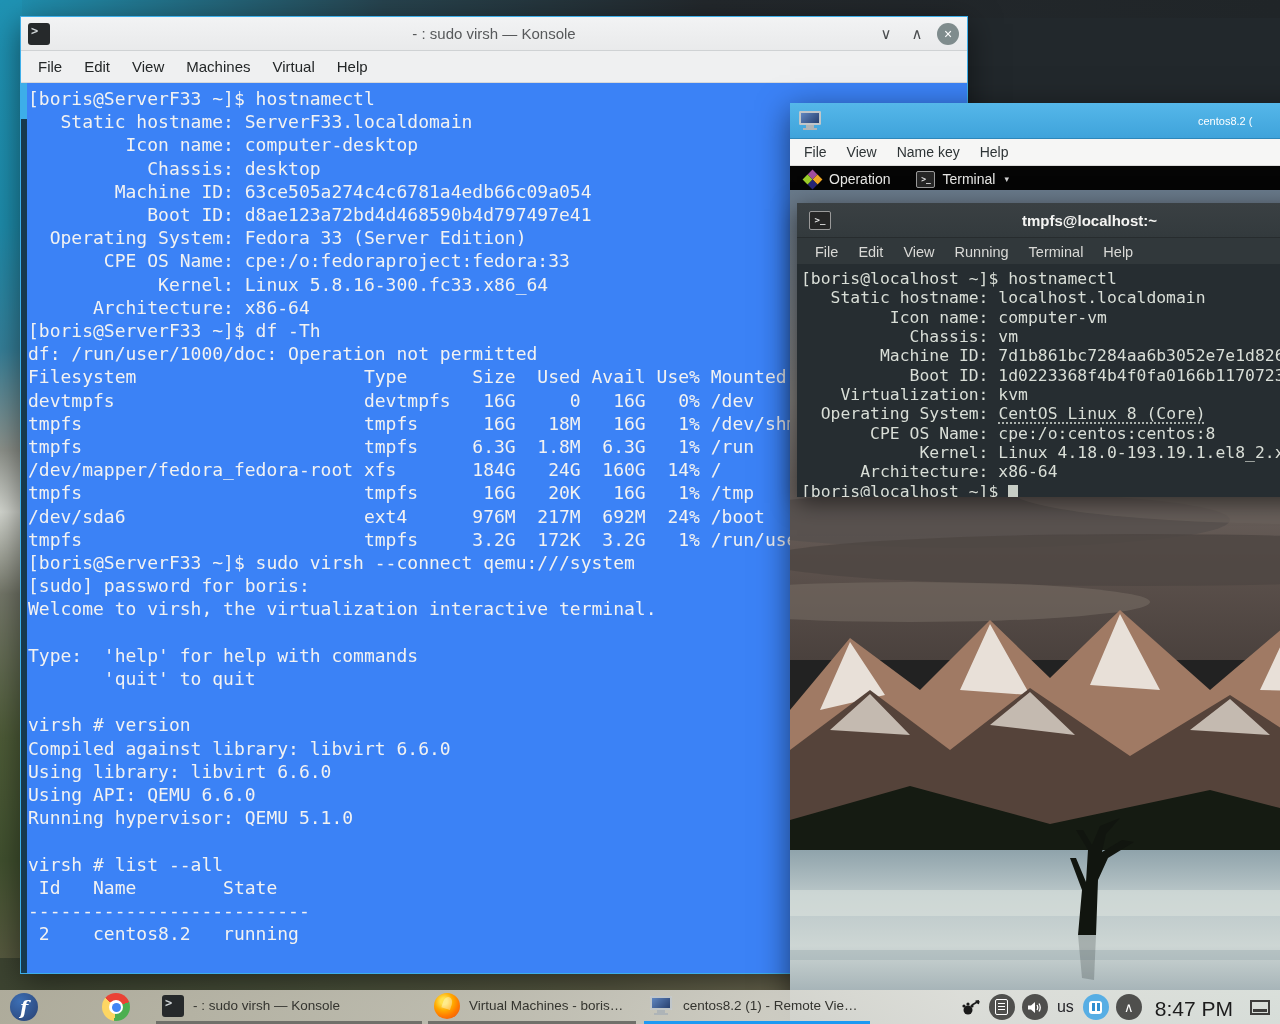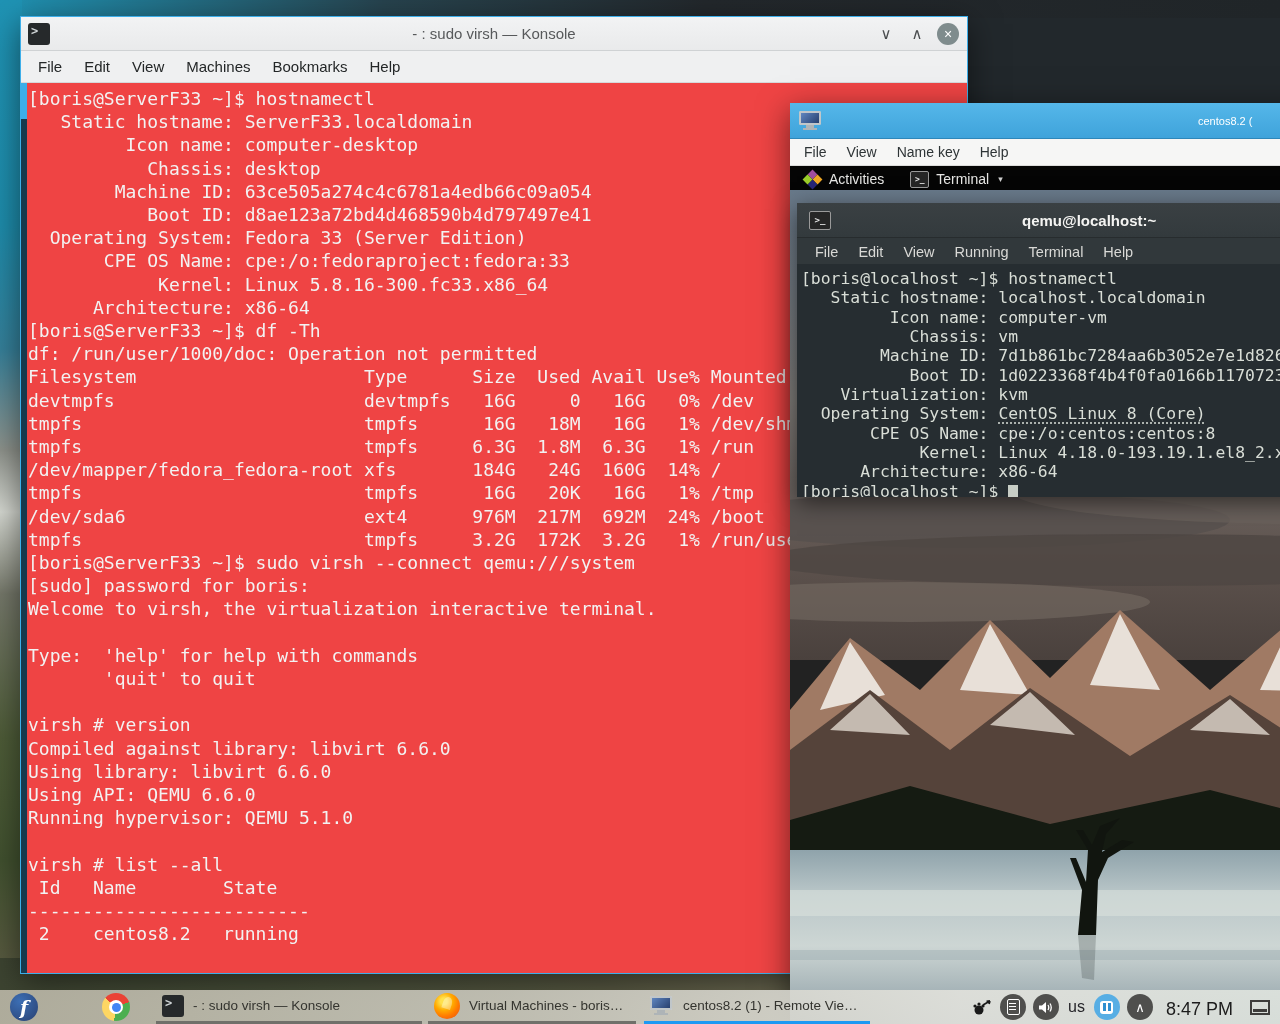--- a/index.html
+++ b/index.html
@@ -22,21 +22,21 @@
   .kicon{width:22px;height:22px;margin-left:7px;background:#26292b;border-radius:3px;
     color:#cfd4d6;font:bold 12px "DejaVu Sans Mono",monospace;display:flex;align-items:flex-start;justify-content:flex-start;padding:1px 0 0 3px;box-sizing:border-box;}
   #konsole .title{position:absolute;left:0;right:0;text-align:center;color:#57595b;font-size:15px;}
   .winbtns{margin-left:auto;display:flex;align-items:center;gap:9px;margin-right:8px;z-index:2;}
   .wbtn{width:22px;height:22px;display:flex;align-items:center;justify-content:center;
     color:#4a4d4f;font-size:15px;}
   .wbtn.close{background:#7f8c8d;border-radius:50%;color:#fff;font-size:14px;}
   #konsole .menubar{height:31px;background:#eff0f1;border-bottom:1px solid #d6d8da;
     display:flex;align-items:center;padding-left:6px;}
   .menubar .menu-item{padding:4px 11px;font-size:15px;color:#232627;}
-  #kterm{position:absolute;left:0;top:66px;right:0;bottom:0;background:#ef4444;overflow:hidden;}
+  #kterm{position:absolute;left:0;top:66px;right:0;bottom:0;background:#3b82f6;overflow:hidden;}
   #kscroll-track{position:absolute;left:0;top:0;width:6px;height:100%;background:#173a4e;}
   #kscroll-handle{position:absolute;left:0;top:0;width:6px;height:36px;background:#3daee9;}
   #klines{position:absolute;left:7px;top:4px;white-space:pre;
     font-family:"DejaVu Sans Mono",monospace;font-size:18px;line-height:23.2px;color:#f2f2f2;}
 
   
   #rviewer{position:absolute;left:790px;top:103px;width:700px;height:921px;
     box-shadow:0 8px 30px rgba(0,0,0,.55);background:#222;}
   #rv-titlebar{height:35px;background:linear-gradient(180deg,#55b7e9,#3fa3db);
     border-bottom:1px solid #2e87ba;position:relative;display:flex;align-items:center;}
@@ -115,21 +115,21 @@
   .tray-circle{width:26px;height:26px;border-radius:50%;background:#4f4f4d;display:flex;
     align-items:center;justify-content:center;flex:none;}
   #kbd-layout{font-size:16px;color:#26262a;margin:0 2px;}
   #tray-pause{background:#57aee4;}
   #tray-pause i{width:13px;height:13px;background:#fff;border-radius:3px;display:flex;gap:2.5px;
     align-items:center;justify-content:center;}
   #tray-pause b{width:2.5px;height:8px;background:#2f8fd0;}
   #tray-clip i{width:11px;height:14px;border:1.6px solid #fff;border-radius:2px;display:block;position:relative;}
   #tray-clip b{position:absolute;left:1.5px;top:2.5px;width:7px;height:1.6px;background:#fff;box-shadow:0 3px 0 #fff,0 6px 0 #fff;}
   #tray-expand{color:#fff;font-size:13px;}
-  #clock{font-size:18px;color:#1c1c1c;margin:4px 10px 0 6px;white-space:nowrap;}
+  #clock{font-size:21px;color:#1c1c1c;margin:4px 10px 0 6px;white-space:nowrap;}
   #show-desktop{width:20px;height:15px;border:2px solid #3d3d3b;box-sizing:border-box;margin-right:10px;position:relative;}
   #show-desktop i{position:absolute;left:1px;right:1px;bottom:1px;height:3px;background:#3d3d3b;display:block;}
   #tray-status svg{display:block;}
 </style>
 </head>
 <body>
 
 <div id="screen">
 
   <div id="wp-top"></div>
@@ -144,21 +144,21 @@
         <div class="wbtn">∨</div>
         <div class="wbtn">∧</div>
         <div class="wbtn close">×</div>
       </div>
     </div>
     <div class="menubar">
         <span class="menu-item">File</span>
         <span class="menu-item">Edit</span>
         <span class="menu-item">View</span>
         <span class="menu-item">Machines</span>
-        <span class="menu-item">Bookmarks</span>
+        <span class="menu-item">Virtual</span>
         <span class="menu-item">Help</span>
       </div>
     <div id="kterm">
       <div id="kscroll-track"></div>
       <div id="kscroll-handle"></div>
       <div id="klines"><div>[boris@ServerF33 ~]$ hostnamectl</div><div>   Static hostname: ServerF33.localdomain</div><div>         Icon name: computer-desktop</div><div>           Chassis: desktop</div><div>        Machine ID: 63ce505a274c4c6781a4edb66c09a054</div><div>           Boot ID: d8ae123a72bd4d468590b4d797497e41</div><div>  Operating System: Fedora 33 (Server Edition)</div><div>       CPE OS Name: cpe:/o:fedoraproject:fedora:33</div><div>            Kernel: Linux 5.8.16-300.fc33.x86_64</div><div>      Architecture: x86-64</div><div>[boris@ServerF33 ~]$ df -Th</div><div>df: /run/user/1000/doc: Operation not permitted</div><div>Filesystem                     Type      Size  Used Avail Use% Mounted on</div><div>devtmpfs                       devtmpfs   16G     0   16G   0% /dev</div><div>tmpfs                          tmpfs      16G   18M   16G   1% /dev/shm</div><div>tmpfs                          tmpfs     6.3G  1.8M  6.3G   1% /run</div><div>/dev/mapper/fedora_fedora-root xfs       184G   24G  160G  14% /</div><div>tmpfs                          tmpfs      16G   20K   16G   1% /tmp</div><div>/dev/sda6                      ext4      976M  217M  692M  24% /boot</div><div>tmpfs                          tmpfs     3.2G  172K  3.2G   1% /run/user/1000</div><div>[boris@ServerF33 ~]$ sudo virsh --connect qemu:///system</div><div>[sudo] password for boris: </div><div>Welcome to virsh, the virtualization interactive terminal.</div><div> </div><div>Type:  'help' for help with commands</div><div>       'quit' to quit</div><div> </div><div>virsh # version</div><div>Compiled against library: libvirt 6.6.0</div><div>Using library: libvirt 6.6.0</div><div>Using API: QEMU 6.6.0</div><div>Running hypervisor: QEMU 5.1.0</div><div> </div><div>virsh # list --all</div><div> Id   Name        State</div><div>--------------------------</div><div> 2    centos8.2   running</div><div> </div></div>
     </div>
   </div>
 
   <div id="rviewer">
@@ -180,21 +180,21 @@
       </div>
 
     <div id="gnome-topbar">
       <div id="tb-activities">
         <span class="centos-ico">
           <span class="p1"></span>
             <span class="p2"></span>
             <span class="p3"></span>
             <span class="p4"></span>
         </span>
-        <span>Activities</span>
+        <span>Operation</span>
       </div>
       <div id="tb-app">
         <span class="term-ico">&gt;_</span>
         <span>Terminal</span>
         <span class="caret-down">▾</span>
       </div>
 
     </div>
 
     <div id="vm-desktop">
@@ -232,21 +232,21 @@
         <rect x="0" y="760" width="700" height="10" fill="#9fb0b4" opacity="0.5"></rect>
 
         <path d="M288 745 L292 700 L280 668 L286 668 L296 692 L298 660 L286 640 L293 640 L302 655 L310 636 L330 628 L316 644 L312 662 L332 650 L344 652 L318 668 L308 690 L306 745 Z" fill="#11150f"></path>
         <path d="M288 745 L306 745 L304 790 L292 788 Z" fill="#2a333177" opacity="0.5"></path>
       </svg>
     </div>
 
     <div id="gterm">
       <div id="gt-header">
         <span class="term-ico">&gt;_</span>
-        <div id="gt-title">qemu@localhost:~</div>
+        <div id="gt-title">tmpfs@localhost:~</div>
       </div>
       <div id="gt-menubar">
           <span class="menu-item">File</span>
           <span class="menu-item">Edit</span>
           <span class="menu-item">View</span>
           <span class="menu-item">Running</span>
           <span class="menu-item">Terminal</span>
           <span class="menu-item">Help</span>
         </div>
       <div id="gt-body">

